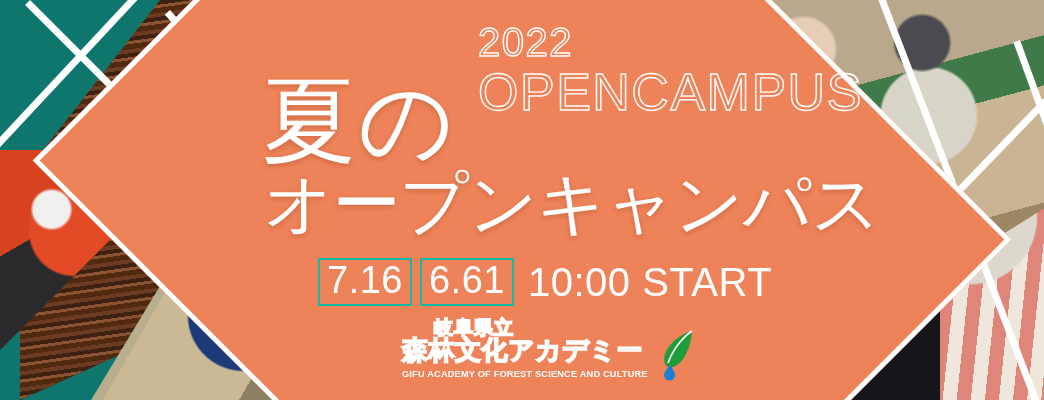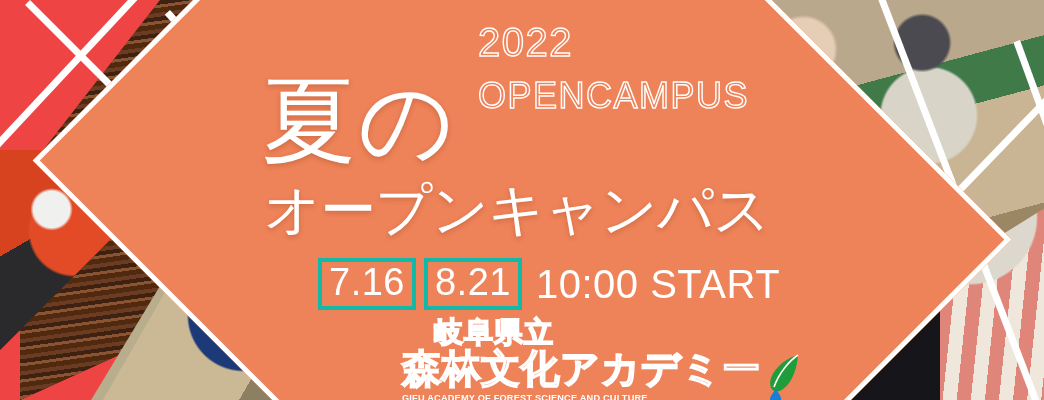--- a/index.html
+++ b/index.html
@@ -7,21 +7,21 @@
     width:1044px; height:400px;
     overflow:hidden;
     background:#ffffff;
     font-family:"Liberation Sans", sans-serif;
   }
 
   #banner {
     position:relative;
     width:1044px; height:400px;
     overflow:hidden;
-    background:#ef4444;
+    background:#0f766e;
   }
 
   
   .photo {
     position:absolute;
     background-repeat:no-repeat;
     background-size:cover;
   }
 
   
@@ -130,56 +130,56 @@
     line-height:1.02;
     font-size:43px;
     font-weight:400;
     letter-spacing:1.5px;
     color:transparent;
     -webkit-text-stroke:1.4px #ffffff;
     white-space:nowrap;
   }
   #outline-block .ol-year { font-size:40px; display:block; }
   #outline-block .ol-summer { font-size:46px; display:block; margin-top:3px; }
-  #outline-block .ol-oc { font-size:36px; display:block; margin-top:15px; }
+  #outline-block .ol-oc { font-size:52px; display:block; margin-top:3px; }
 
   #headline {
     position:absolute;
     left:262px; top:76px;
     color:#ffffff;
     font-family:"DejaVu Sans","Liberation Sans",sans-serif;
     font-weight:400;
     white-space:nowrap;
     text-shadow:0 2px 5px rgba(120,50,20,.28);
   }
   #headline .hl-1 {
     display:block;
     font-size:94px;
     line-height:0.96;
     letter-spacing:2px;
   }
   #headline .hl-2 {
     display:block;
-    font-size:56px;
+    font-size:68px;
     line-height:1.0;
     letter-spacing:-1px;
-    margin-top:16px;
+    margin-top:4px;
     margin-left:2px;
   }
 
   #date-row {
     position:absolute;
     left:318px; top:258px;
     display:flex;
     align-items:center;
     gap:8px;
     color:#ffffff;
   }
   .date-box {
-    border:4px solid #14b8a6;
+    border:2px solid #14b8a6;
     padding:1px 7px 3px 7px;
     font-size:38px;
     line-height:1.05;
     letter-spacing:0.5px;
     font-weight:400;
   }
   #time-text {
     font-size:40px;
     line-height:1.05;
     letter-spacing:0.5px;
@@ -194,32 +194,32 @@
     position:absolute;
     left:402px; top:318px;
     display:flex;
     align-items:flex-end;
     gap:6px;
   }
   #logo-text { display:block; }
   .logo-ja1 {
     display:block;
     font-family:"DejaVu Sans","Liberation Sans",sans-serif;
-    font-size:29px;
+    font-size:19px;
     font-weight:700;
     line-height:1.0;
     letter-spacing:1px;
     color:transparent;
     padding-left:32px;
     -webkit-text-stroke:1.6px #ffffff;
   }
   .logo-ja2 {
     display:block;
-    font-family:Liberation Serif, serif;
-    font-size:39px;
+    font-family:Liberation Mono, monospace;
+    font-size:26px;
     font-weight:700;
     line-height:1.05;
     letter-spacing:0.5px;
     margin-top:2px;
     color:transparent;
     -webkit-text-stroke:1.6px #ffffff;
     white-space:nowrap;
   }
   .logo-en {
     display:block;
@@ -268,21 +268,21 @@
       <span class="ol-oc">OPENCAMPUS</span>
     </div>
 
     <div id="headline">
       <span class="hl-1">夏の</span>
       <span class="hl-2">オープンキャンパス</span>
     </div>
 
     <div id="date-row">
       <span class="date-box">7.16</span>
-      <span class="date-box">8.21</span>
+      <span class="date-box">6.61</span>
       <span id="time-text">10:00 START</span>
     </div>
 
     <div id="logo">
       <div id="logo-text">
         <span class="logo-ja1">岐阜県立</span>
         <span class="logo-ja2">森林文化アカデミー</span>
         <span class="logo-en">GIFU ACADEMY OF FOREST SCIENCE AND CULTURE</span>
       </div>
       <div id="leaf-mark">

